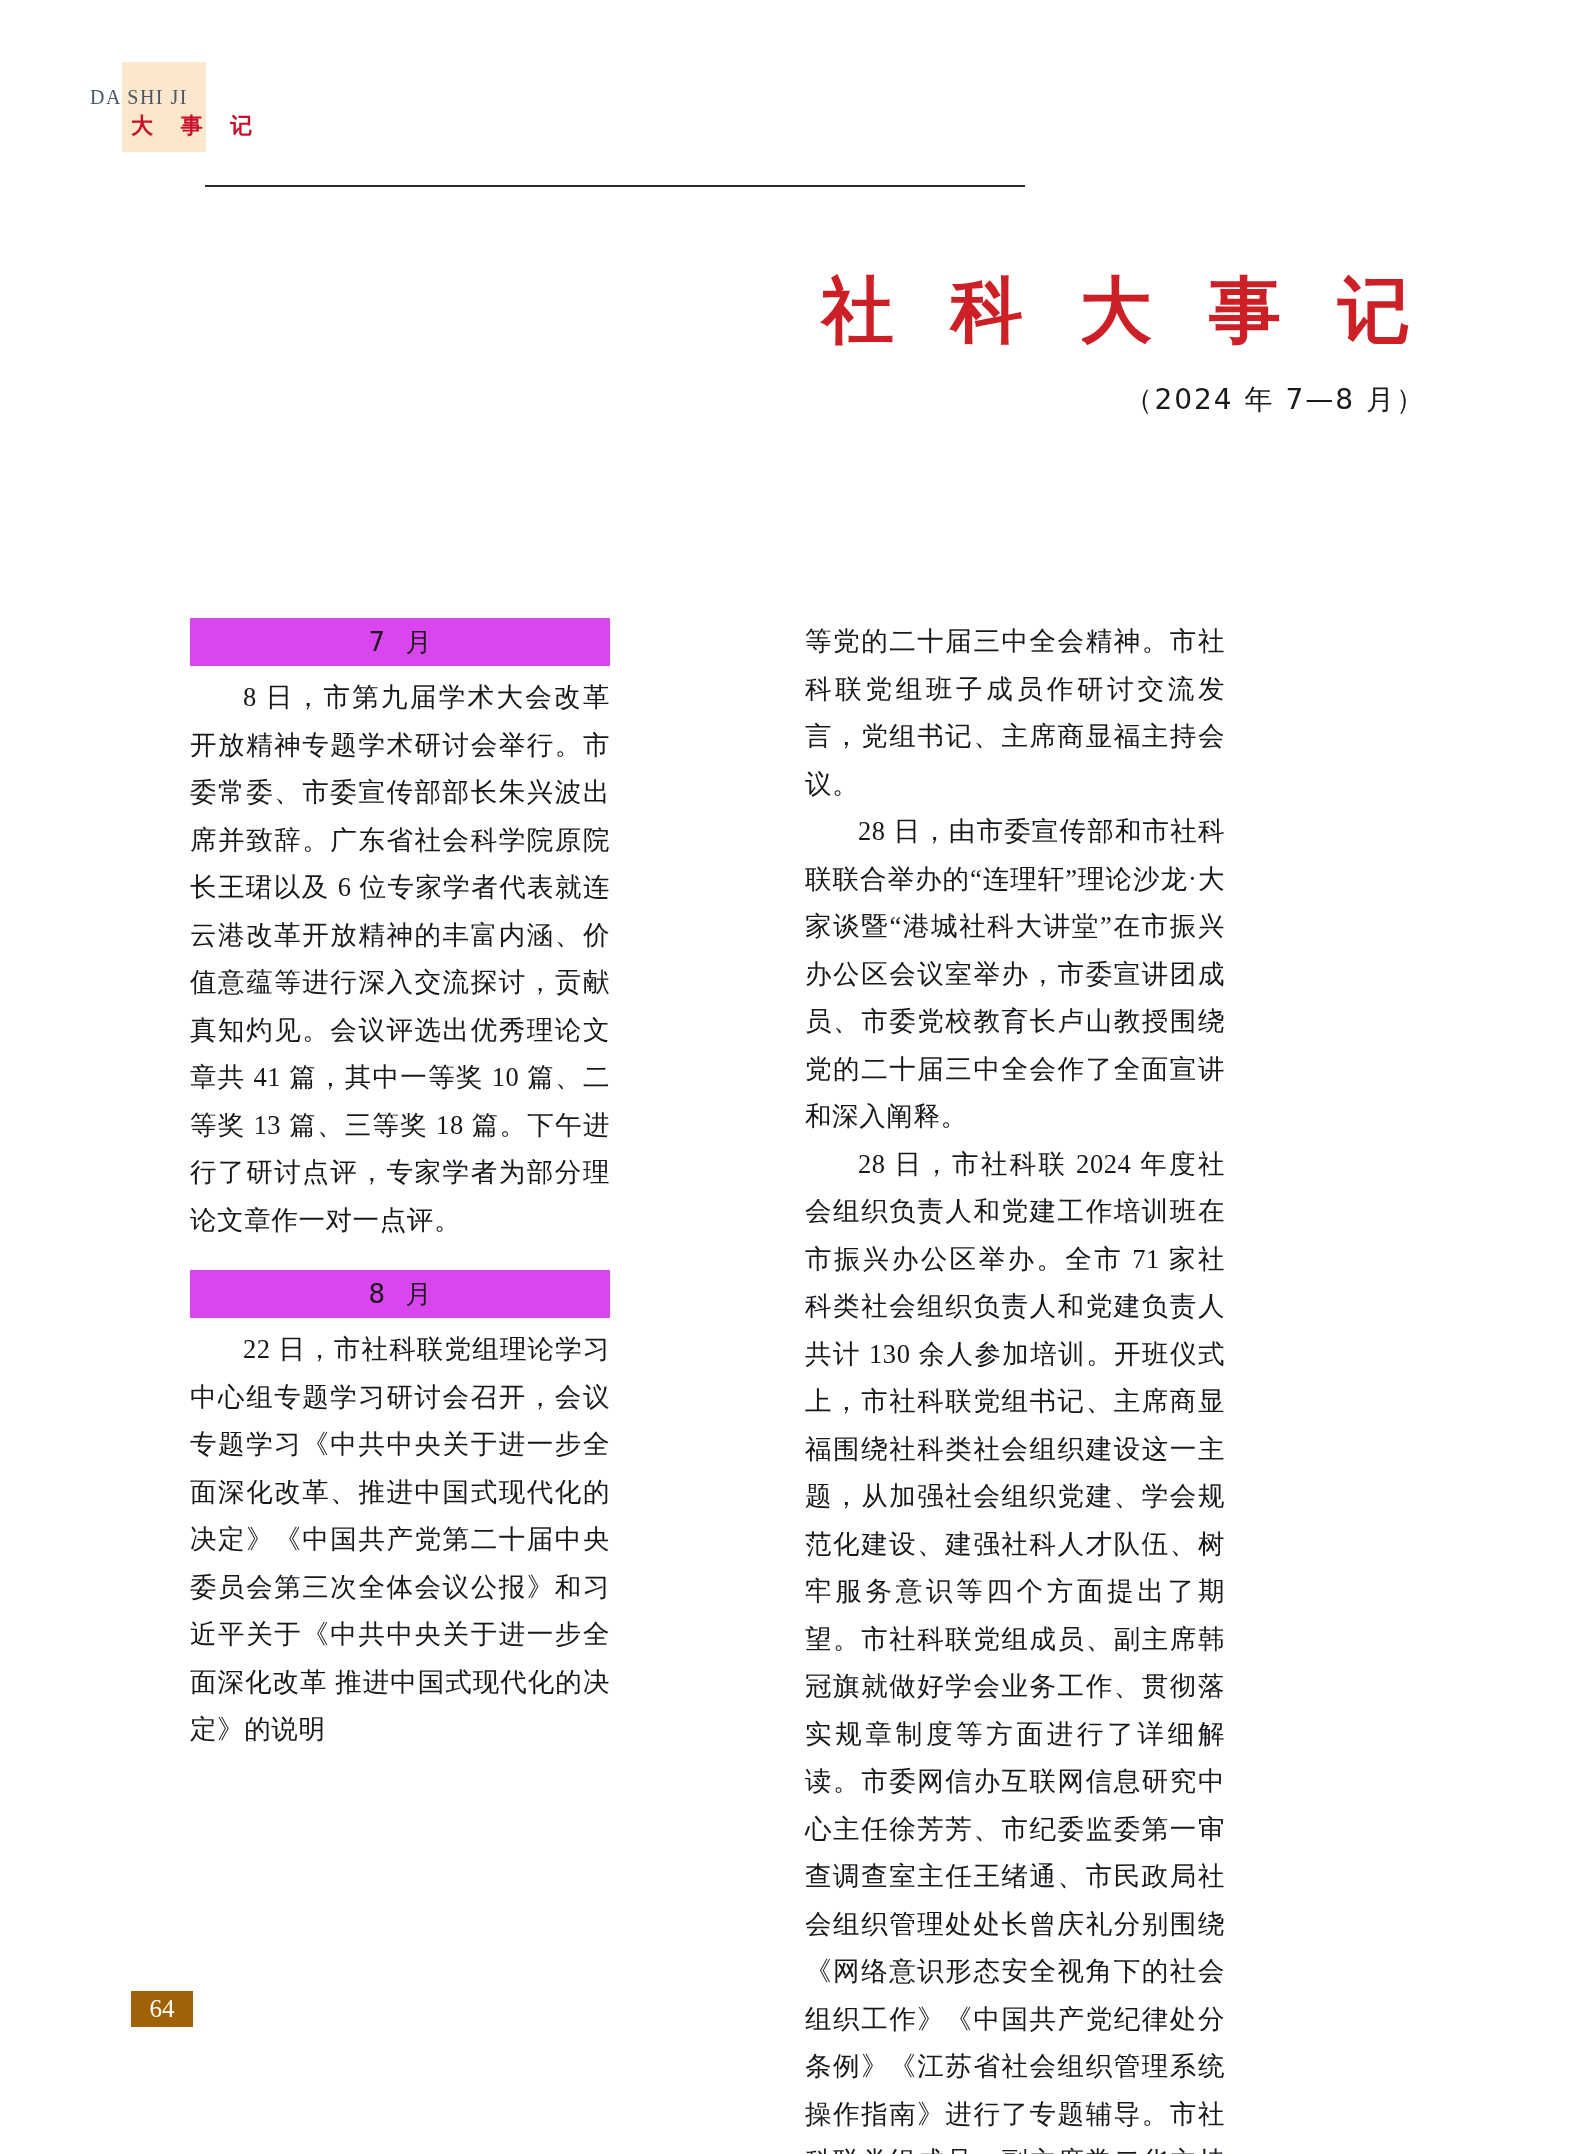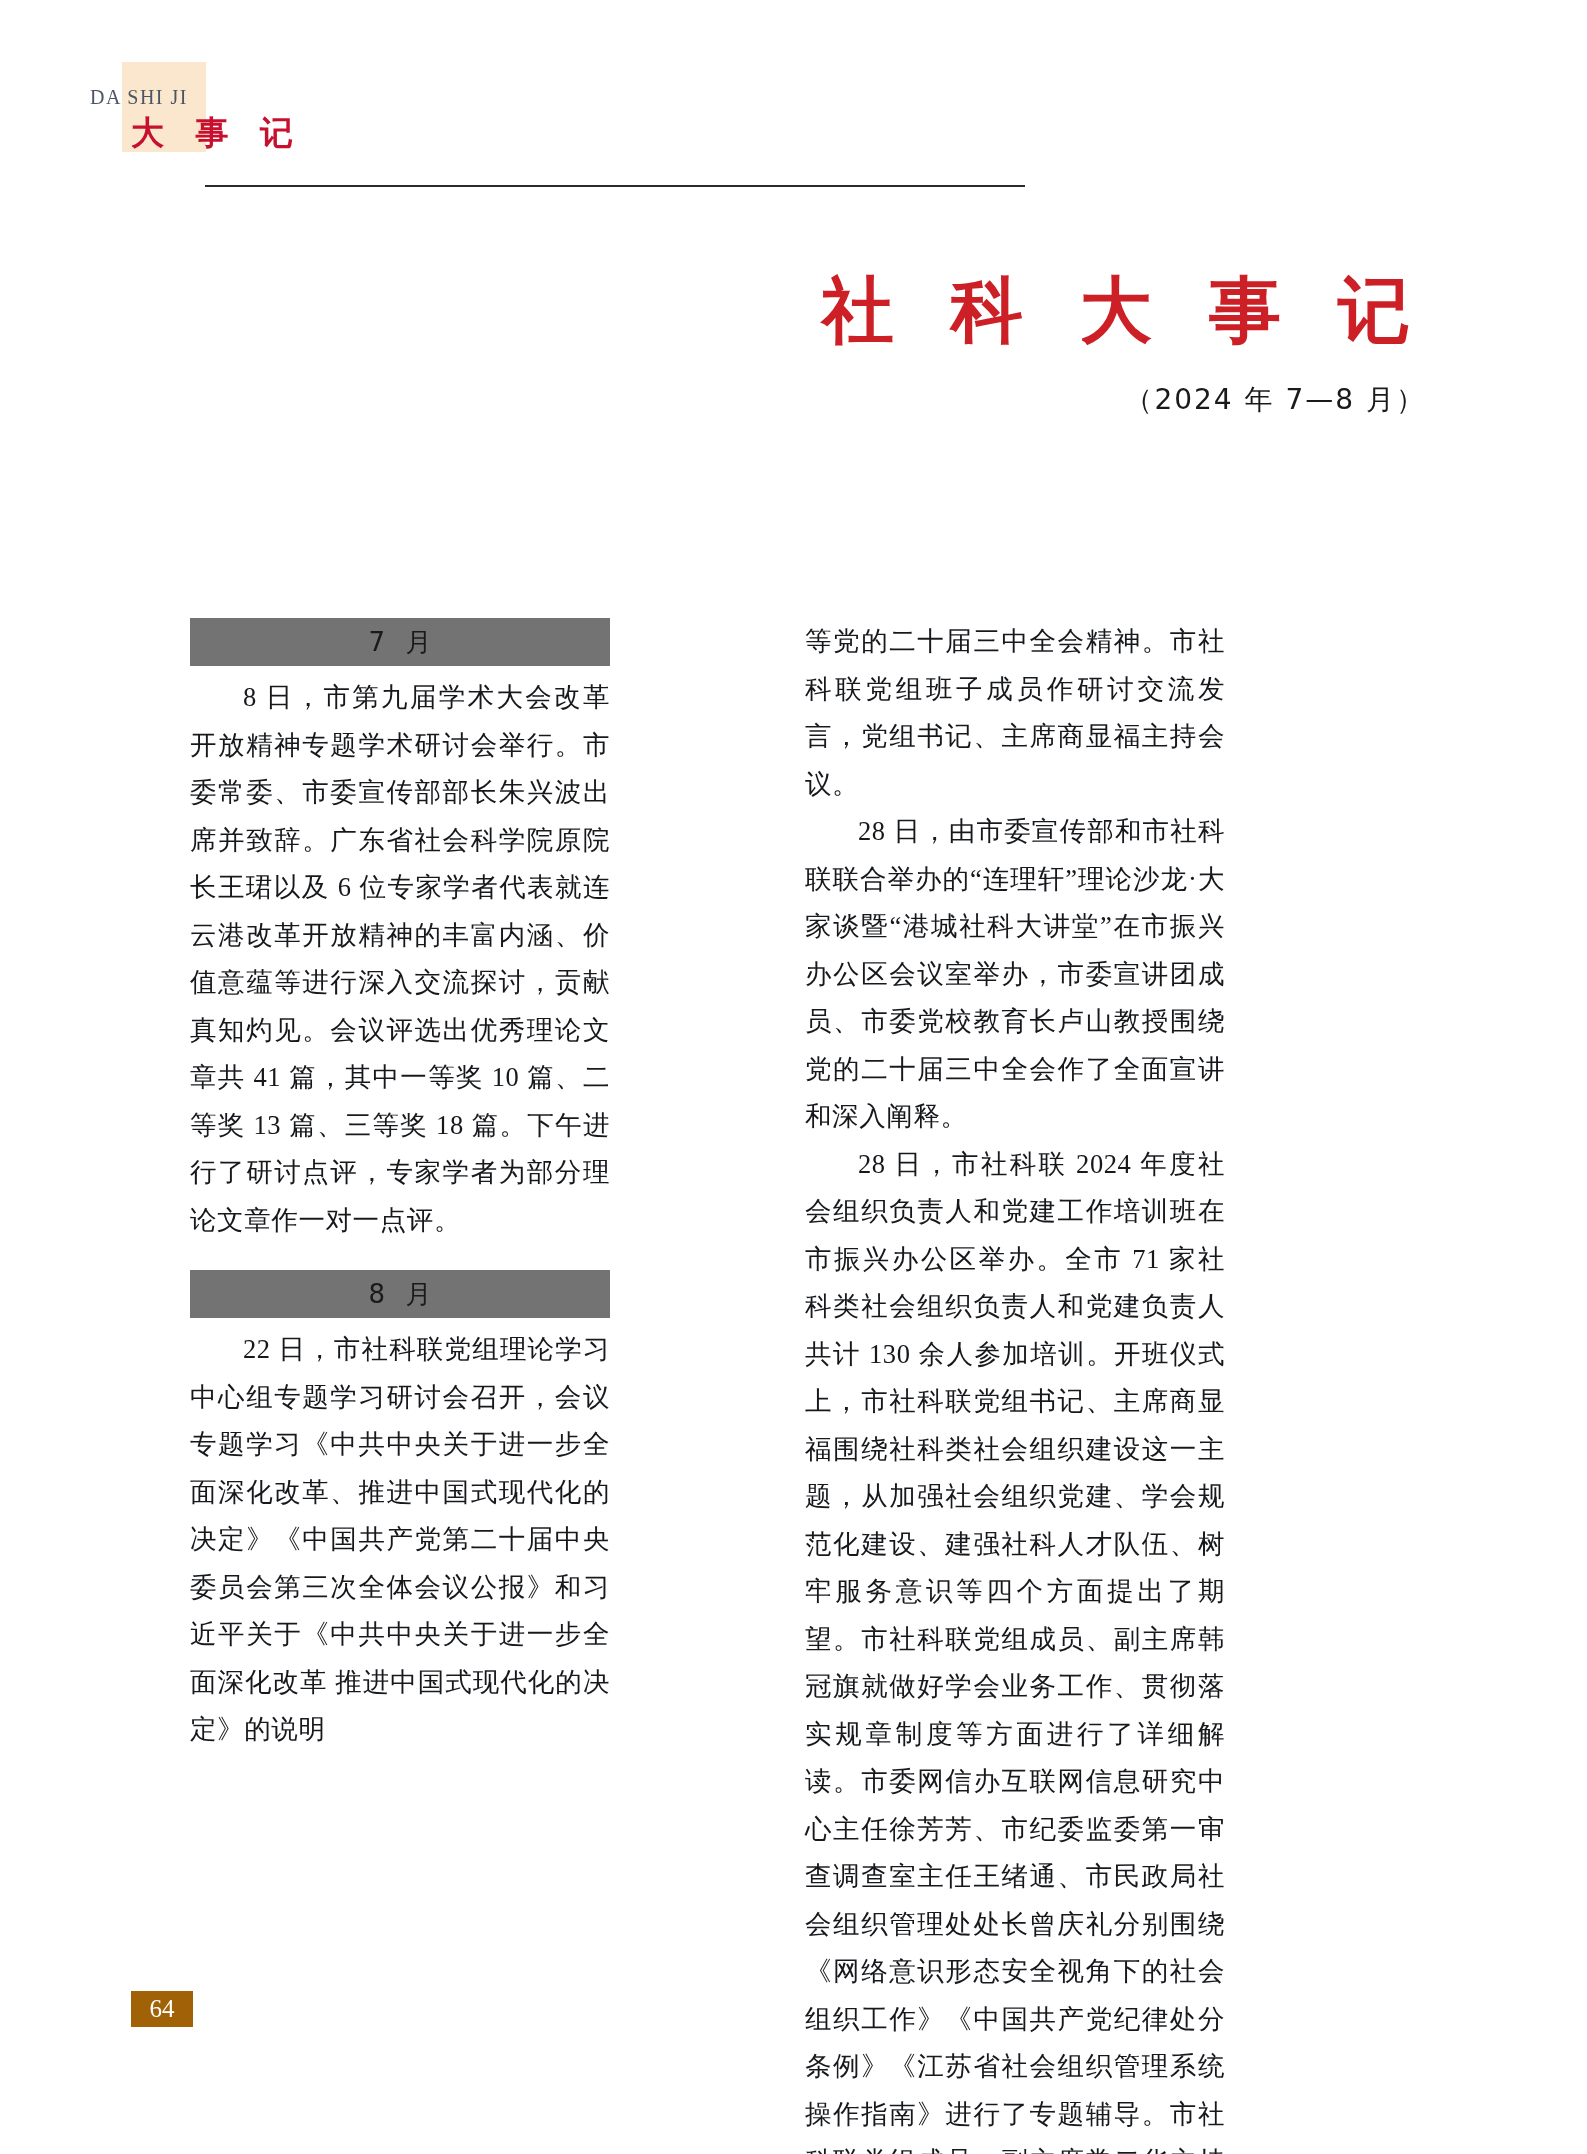--- a/index.html
+++ b/index.html
@@ -40,21 +40,21 @@
     font-size: 20px;
     letter-spacing: 1.5px;
     color: #4c5562;
     white-space: nowrap;
   }
   #rh-title {
     position: absolute;
     left: 131px;
     top: 111px;
     font-family: "DejaVu Sans", "Liberation Sans", sans-serif;
-    font-size: 33px;
+    font-size: 22px;
     font-weight: bold;
     color: #c8102e;
     letter-spacing: 10px;
     white-space: nowrap;
   }
   #rh-rule {
     position: absolute;
     left: 205px;
     top: 185px;
     width: 820px;
@@ -103,21 +103,21 @@
     top: 0;
     width: 420px;
   }
   #column-left  { left: 190px; }
   #column-right { left: 805px; }
 
   .month-band {
     width: 100%;
     height: 48px;
     line-height: 48px;
-    background: #737373;
+    background: #d946ef;
     text-align: center;
     font-family: "DejaVu Sans", "Liberation Sans", sans-serif;
     font-size: 26px;
     color: #1a1a1a;
     letter-spacing: 6px;
     text-indent: 6px;
     margin-bottom: 8px;
   }
   .month-band.second { margin-top: 26px; }
 

